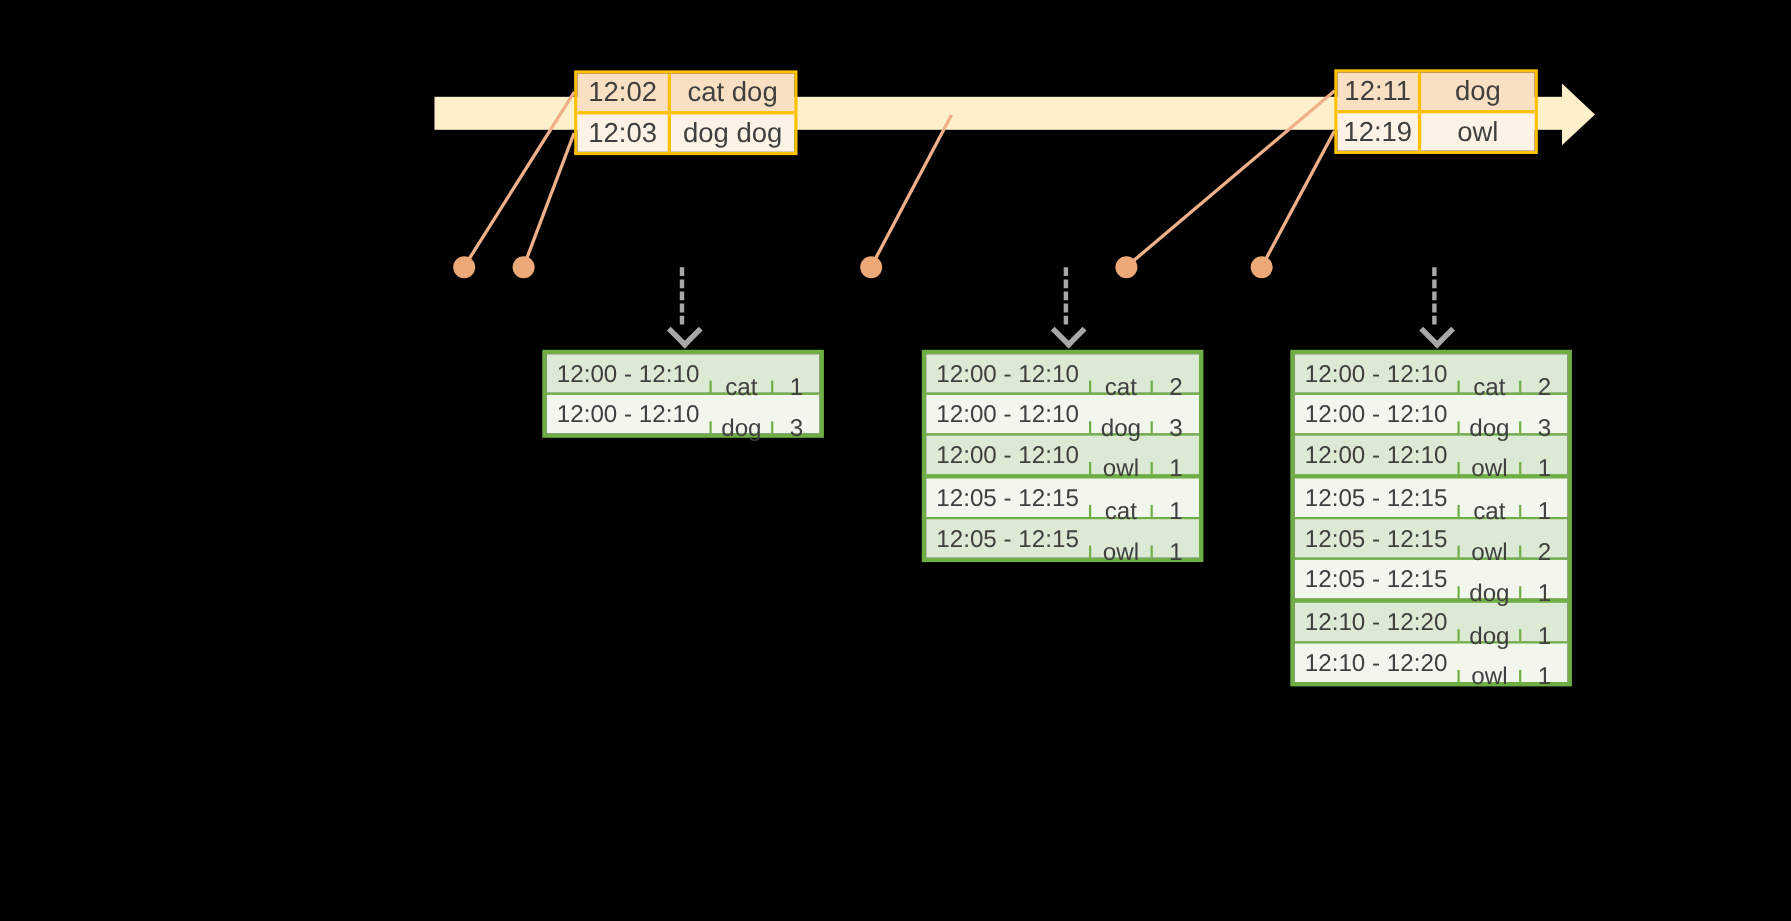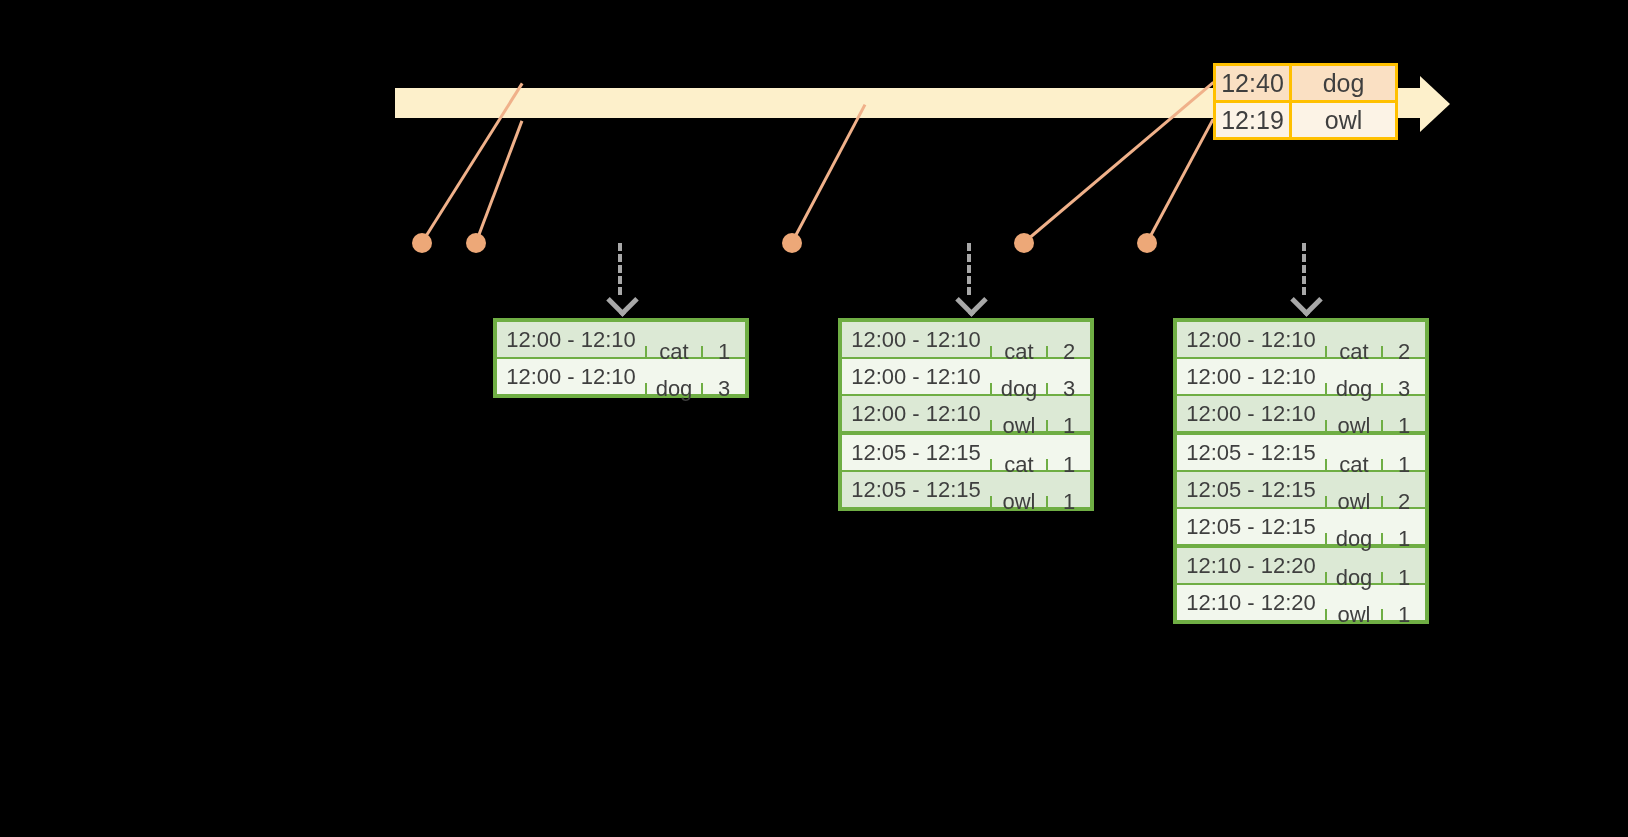--- a/index.html
+++ b/index.html
@@ -76,23 +76,33 @@
   </div>
   <div class="trigger" style="left:967px;top:243px;">
     <div class="dash"></div>
     <div class="chev"></div>
   </div>
   <div class="trigger" style="left:1302px;top:243px;">
     <div class="dash"></div>
     <div class="chev"></div>
   </div>
 
+  <div class="etable evt-a" style="left:522px;top:64px;">
+      <div class="trow">
+        <div class="tcell time">12:02</div>
+        <div class="tcell words">cat dog</div>
+      </div>
+      <div class="trow">
+        <div class="tcell time">12:03</div>
+        <div class="tcell words">dog dog</div>
+      </div>
+    </div>
   <div class="etable evt-c" style="left:1213px;top:63px;">
       <div class="trow">
-        <div class="tcell time">12:40</div>
+        <div class="tcell time">12:11</div>
         <div class="tcell words">dog</div>
       </div>
       <div class="trow">
         <div class="tcell time">12:19</div>
         <div class="tcell words">owl</div>
       </div>
     </div>
 
   <div class="gtable" style="left:493px;top:318px;">
       <div class="trow">

